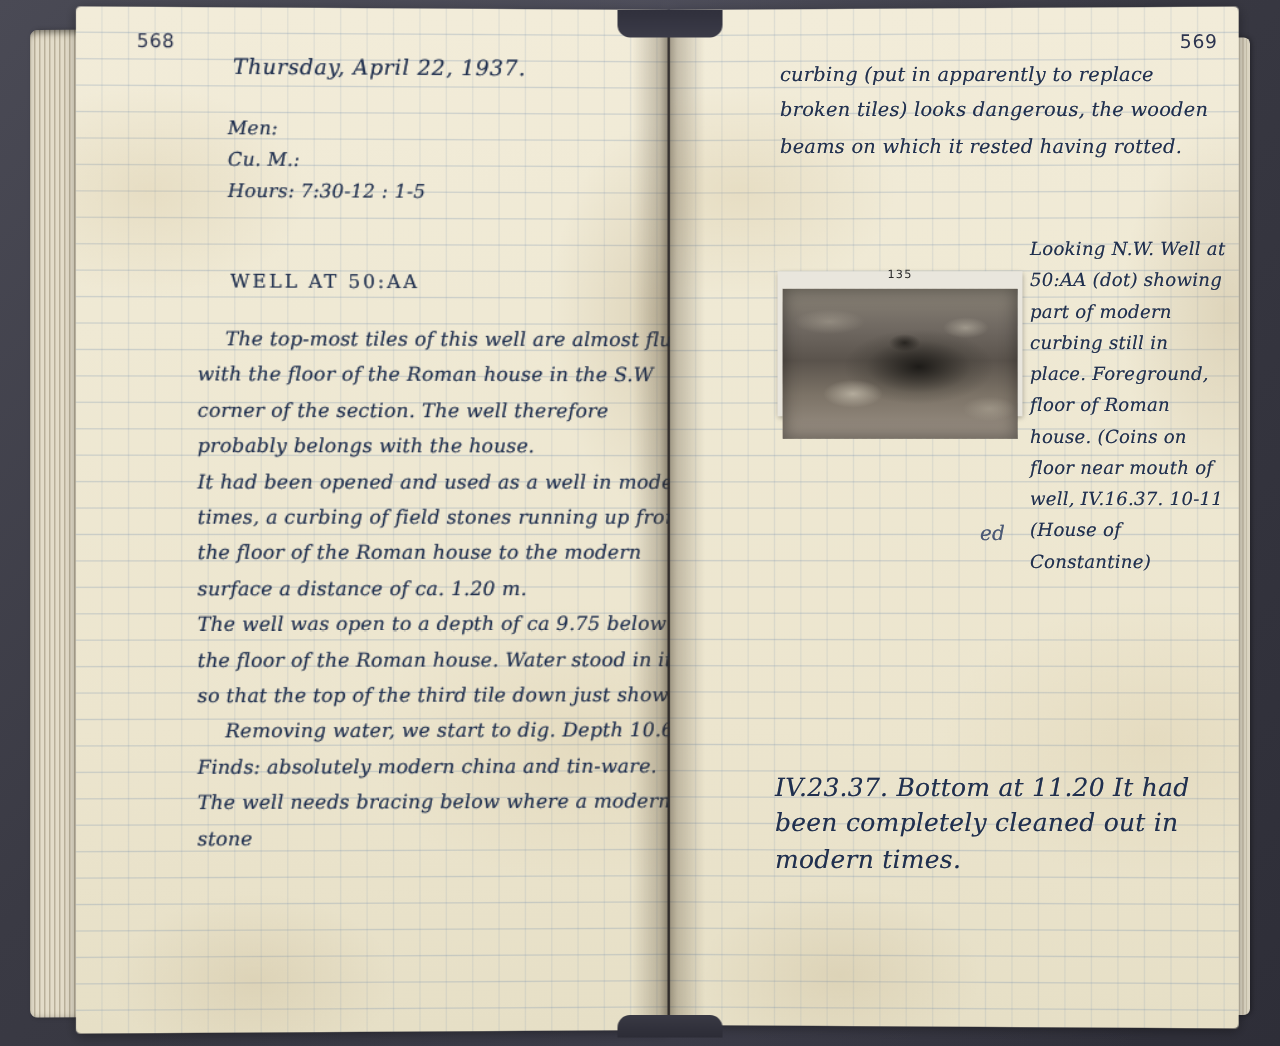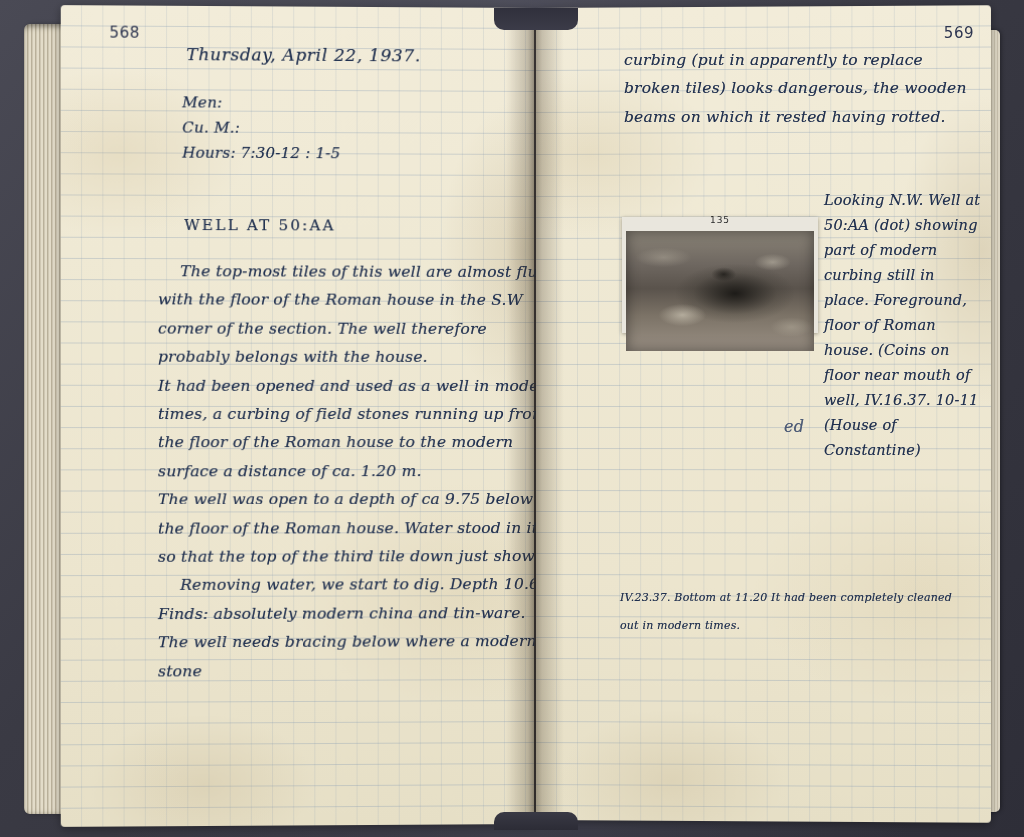--- a/index.html
+++ b/index.html
@@ -202,23 +202,23 @@
     font-size: 15.5px;
     line-height: 28.4px;
   }
   .r-caption {
     left: 800px; top: 180px;
     width: 160px;
     font-size: 14.5px;
     line-height: 25px;
   }
   .r-bottom {
-    left: 596px; top: 576px;
+    left: 596px; top: 608px;
     width: 350px;
-    font-size: 11px;
+    font-size: 20px;
     line-height: 28.4px;
   }
   .r-margin-mark {
     left: 760px; top: 408px;
     font-size: 16px;
     color: #4b5a77;
   }
 
   
   .photo-mount {

